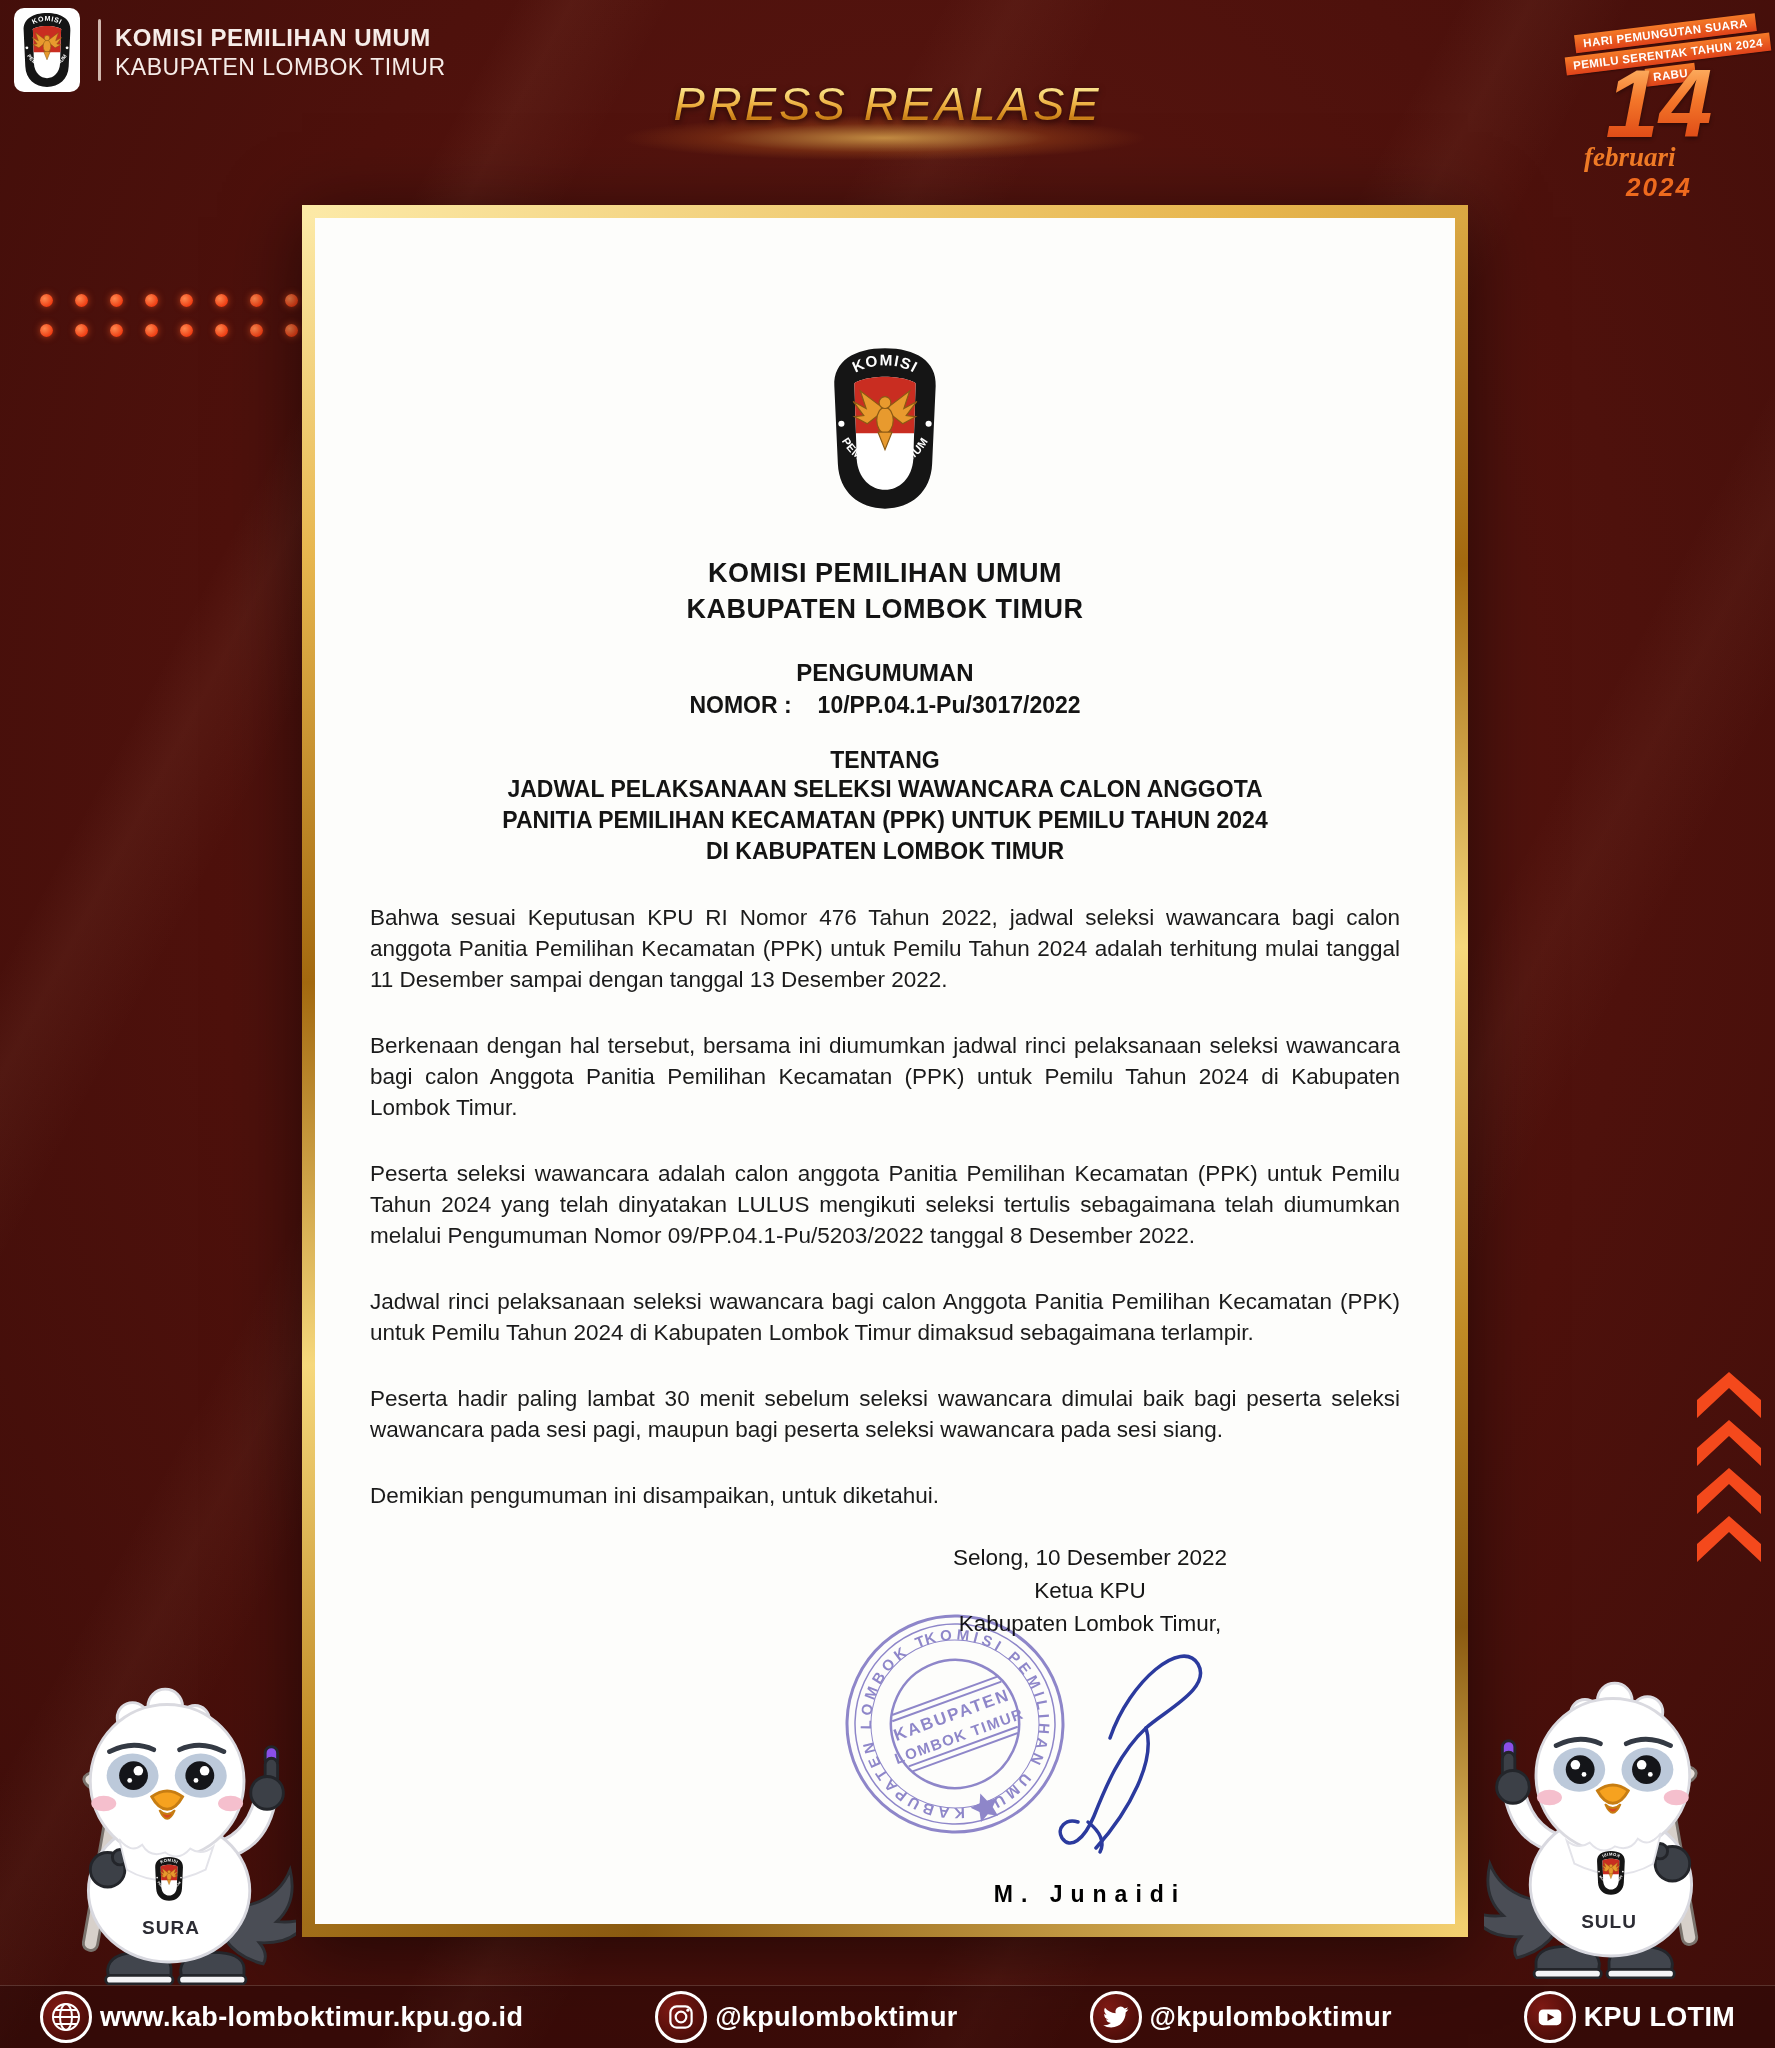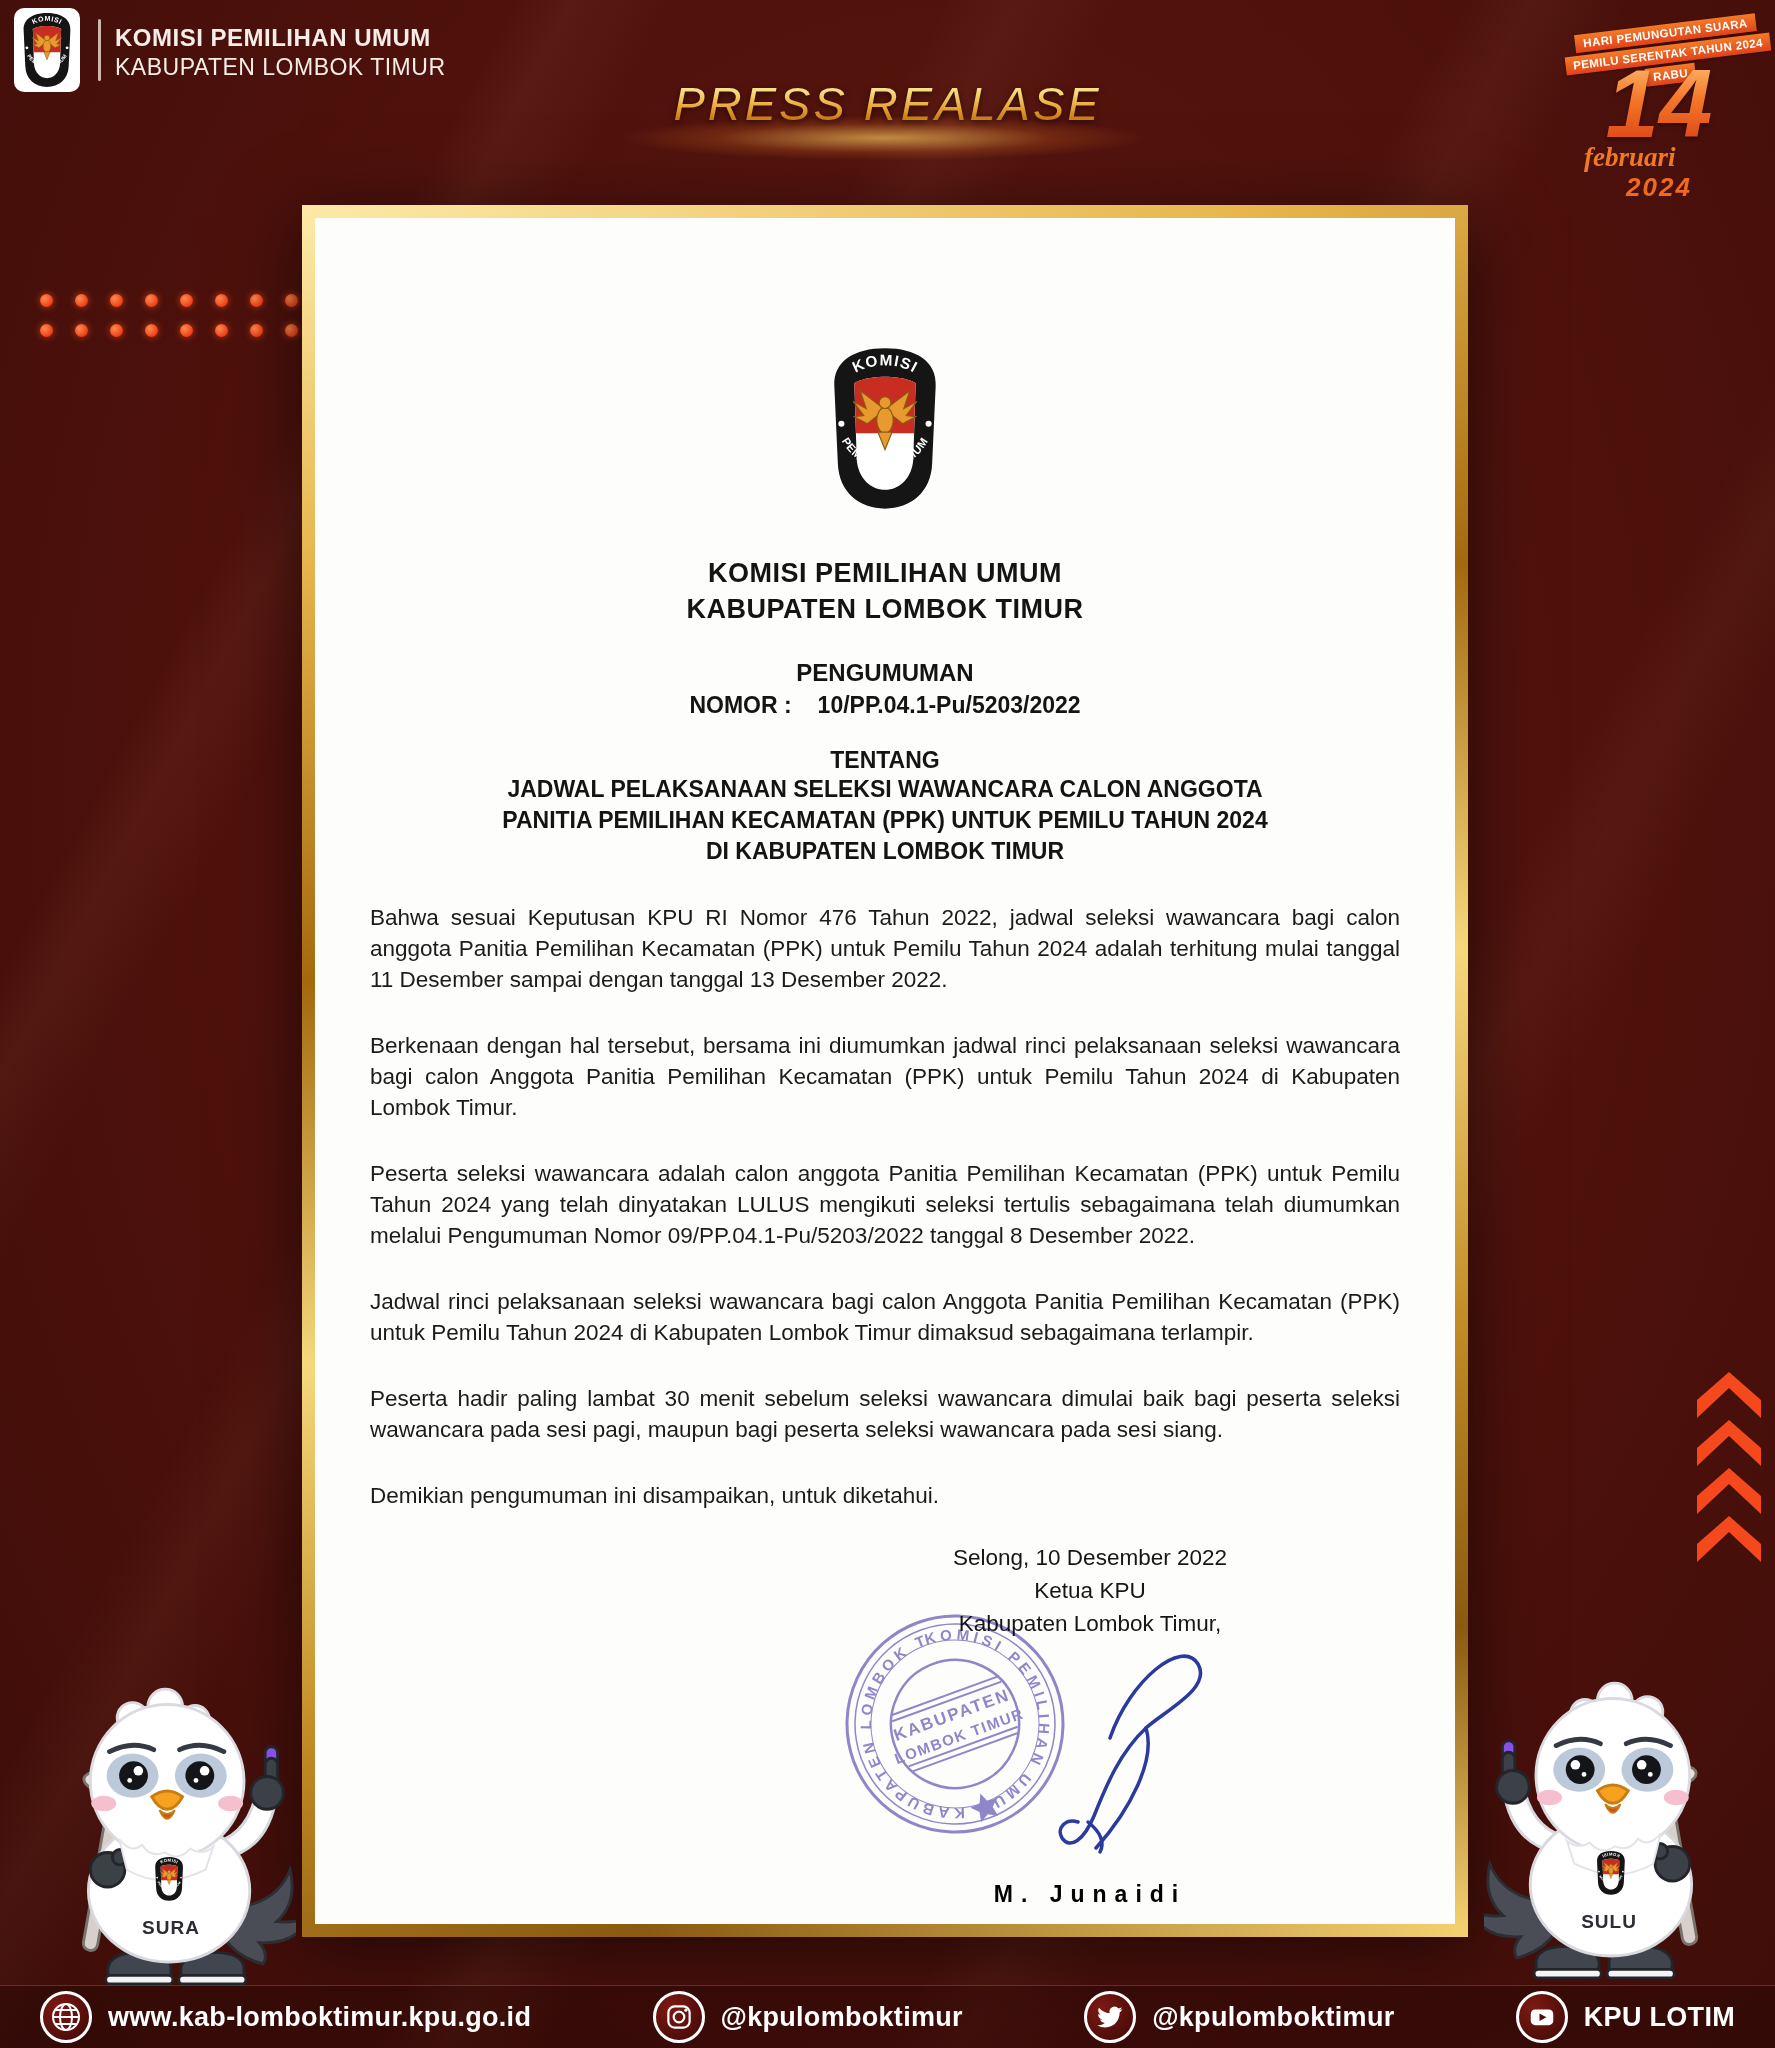--- a/index.html
+++ b/index.html
@@ -102,21 +102,21 @@
   .mascot-label { position:absolute; top:249px; left:0; width:100%; text-align:center;
     font-size:19px; font-weight:bold; letter-spacing:1px; color:#2c2c34; }
 
   
   .footer {
     position:absolute; left:0; top:1985px; width:1775px; height:63px;
     display:flex; align-items:center; justify-content:space-between; padding:0 40px;
     background: rgba(25,4,3,.30);
     border-top:1px solid rgba(255,235,215,.18);
   }
-  .footer-item { display:flex; align-items:center; gap:16px; cursor:pointer; }
+  .footer-item { display:flex; align-items:center; gap:8px; cursor:pointer; }
   .icon-circle { width:52px; height:52px; border-radius:50%; flex:0 0 auto;
     background: radial-gradient(circle at 32% 30%, #7e1913, #4d0d09 75%);
     border:3px solid #ffffff; display:flex; align-items:center; justify-content:center; }
   .footer-label { color:#ffffff; font-weight:bold; font-size:27px; letter-spacing:.3px; white-space:nowrap; }
 </style>
 </head>
 <body>
 
 <svg style="position:absolute;width:0;height:0" aria-hidden="true">
   <defs>
@@ -255,21 +255,21 @@
         <use href="#kpu-logo"></use>
       </svg>
 
     <div class="doc-org">
       <div>KOMISI PEMILIHAN UMUM</div>
       <div>KABUPATEN LOMBOK TIMUR</div>
     </div>
 
     <div class="doc-type">PENGUMUMAN</div>
     <div class="doc-number">
-      <span>NOMOR :</span><span class="gap"></span><span>10/PP.04.1-Pu/5203/2022</span>
+      <span>NOMOR :</span><span class="gap"></span><span>10/PP.04.1-Pu/3017/2022</span>
     </div>
 
     <div class="doc-tentang">TENTANG</div>
     <div class="doc-subject">JADWAL PELAKSANAAN SELEKSI WAWANCARA CALON ANGGOTA</div>
     <div class="doc-subject">PANITIA PEMILIHAN KECAMATAN (PPK) UNTUK PEMILU TAHUN 2024</div>
     <div class="doc-subject">DI KABUPATEN LOMBOK TIMUR</div>
 
     <div class="doc-body">
       <p>Bahwa sesuai Keputusan KPU RI Nomor 476 Tahun 2022, jadwal seleksi wawancara bagi calon anggota Panitia Pemilihan Kecamatan (PPK) untuk Pemilu Tahun 2024 adalah terhitung mulai tanggal 11 Desember sampai dengan tanggal 13 Desember 2022.</p>
       <p>Berkenaan dengan hal tersebut, bersama ini diumumkan jadwal rinci pelaksanaan seleksi wawancara bagi calon Anggota Panitia Pemilihan Kecamatan (PPK) untuk Pemilu Tahun 2024 di Kabupaten Lombok Timur.</p>

